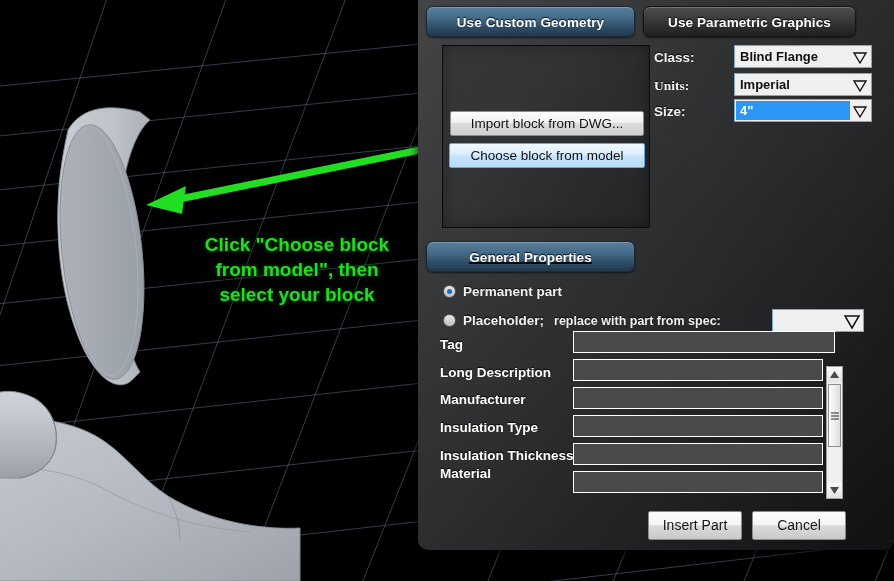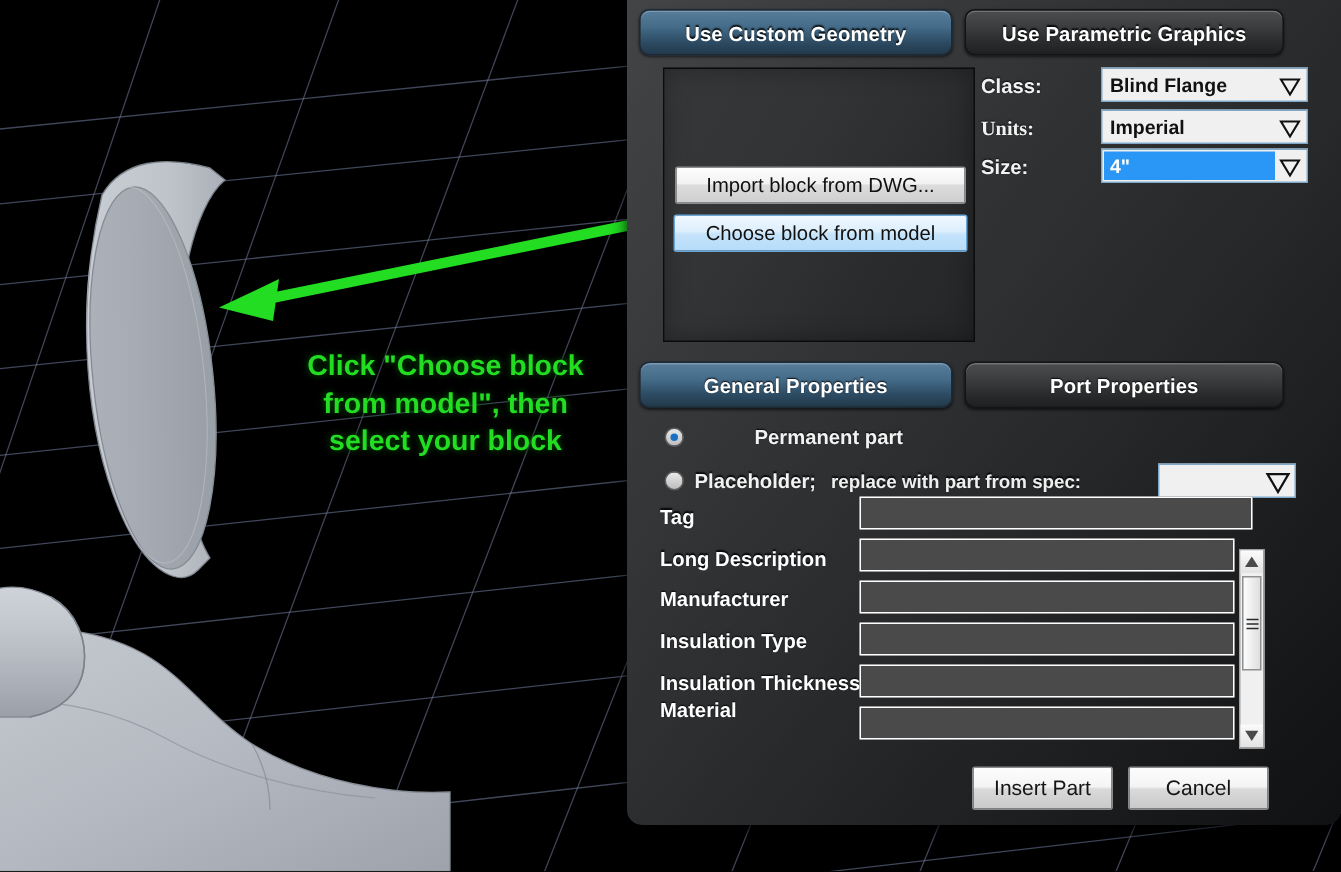--- a/index.html
+++ b/index.html
@@ -437,26 +437,25 @@
 
       <div class="fieldlabel" style="left:236px; top:110px;">Size:</div>
       <div class="dropdown sel" style="left:292px; top:105px; width:138px;">
         <span class="ddfill"></span>
         <span class="ddval">4"</span>
         <svg width="18" height="21" style="position:absolute;right:2px;top:1px;">
           <polygon points="3,6 15,6 9,16" fill="none" stroke="#111" stroke-width="1.4"></polygon>
         </svg>
       </div>
 
-      <div class="tabrow" style="left:8px; top:247px;">
+      <div class="tabrow" style="left:8px; top:247px;text-decoration:underline;">
         <div class="tabbtn active" style="width:209px;">General Properties</div>
-        <div class="tabbtn inactive" style="width:213px;">Port Properties</div>
-      </div>
-
-      <div class="radiorow" style="left:25px; top:290px;gap:40px;">
+      </div>
+
+      <div class="radiorow" style="left:25px; top:290px;">
         <span class="radio on"></span>
         <span class="radiolabel">Permanent part</span>
       </div>
 
       <div class="radiorow" style="left:25px; top:319px;">
         <span class="radio"></span>
         <span class="radiolabel">Placeholder;</span>
         <span class="radionote">replace with part from spec:</span>
       </div>
 

